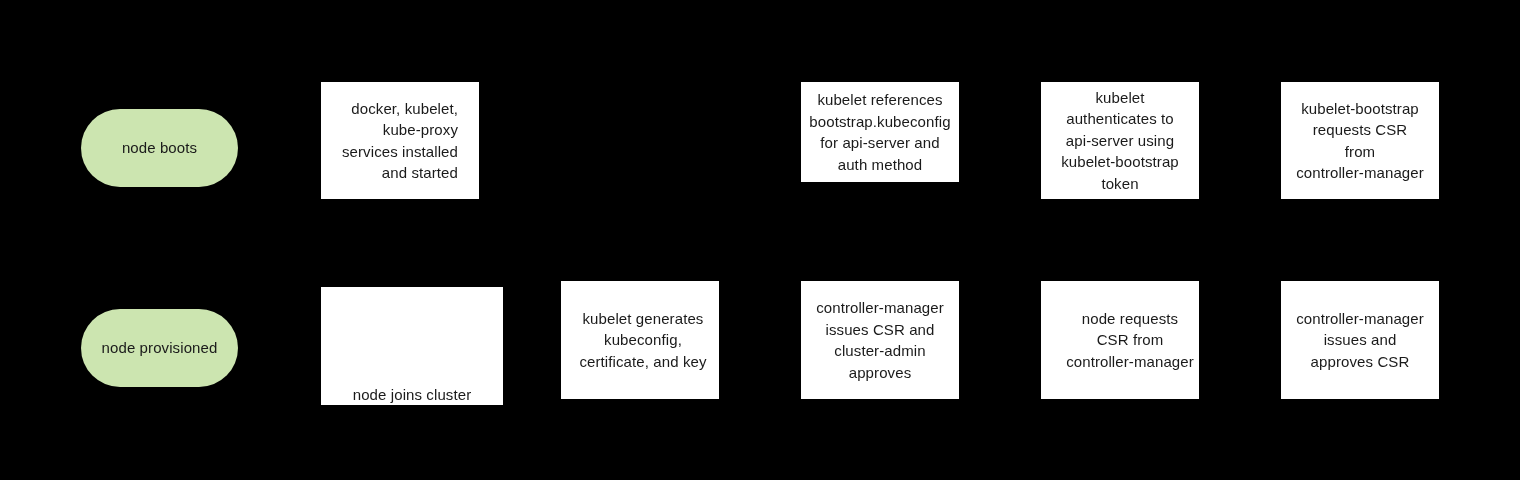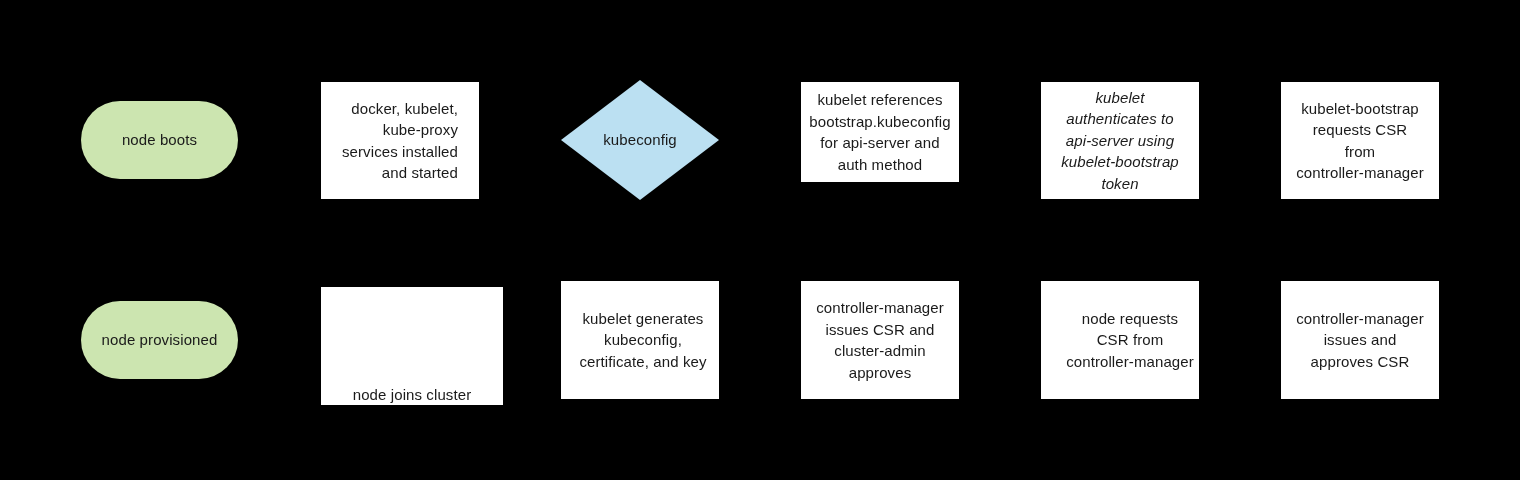--- a/index.html
+++ b/index.html
@@ -29,20 +29,21 @@
     font-size: 15px;
     line-height: 21.5px;
     color: #1a1a1a;
     white-space: pre-line;
     letter-spacing: 0.1px;
   }
   
   .shape-stadium {
     background: #cce5b0;
     border-radius: 39px;
+    margin-top: 8px;
   }
   
   .shape-box {
     background: #ffffff;
   }
   .shape-box .label {
     white-space: pre;
   }
   
   .shape-diamond {
@@ -71,33 +72,29 @@
     <span class="label">node boots</span>
   </div>
 
   <div class="node shape-box" style="left:321px; top:82px; width:158px; height:117px;text-align:right;">
     <span class="label">docker, kubelet,
 kube-proxy
 services installed
 and started</span>
   </div>
 
-  <div class="node shape-diamond" style="left:561px; top:80px; width:158px; height:120px;">
-    <span class="diamond-fill"></span>
-    <span class="label">kubeconfig</span>
-  </div>
 
   <div class="node shape-box" style="left:801px; top:82px; width:158px; height:100px;">
     <span class="label">kubelet references
 bootstrap.kubeconfig
 for api-server and
 auth method</span>
   </div>
 
-  <div class="node shape-box" style="left:1041px; top:82px; width:158px; height:117px;font-style:italic;">
+  <div class="node shape-box" style="left:1041px; top:82px; width:158px; height:117px;">
     <span class="label">kubelet
 authenticates to
 api-server using
 kubelet-bootstrap
 token</span>
   </div>
 
   <div class="node shape-box" style="left:1281px; top:82px; width:158px; height:117px;">
     <span class="label">kubelet-bootstrap
 requests CSR

